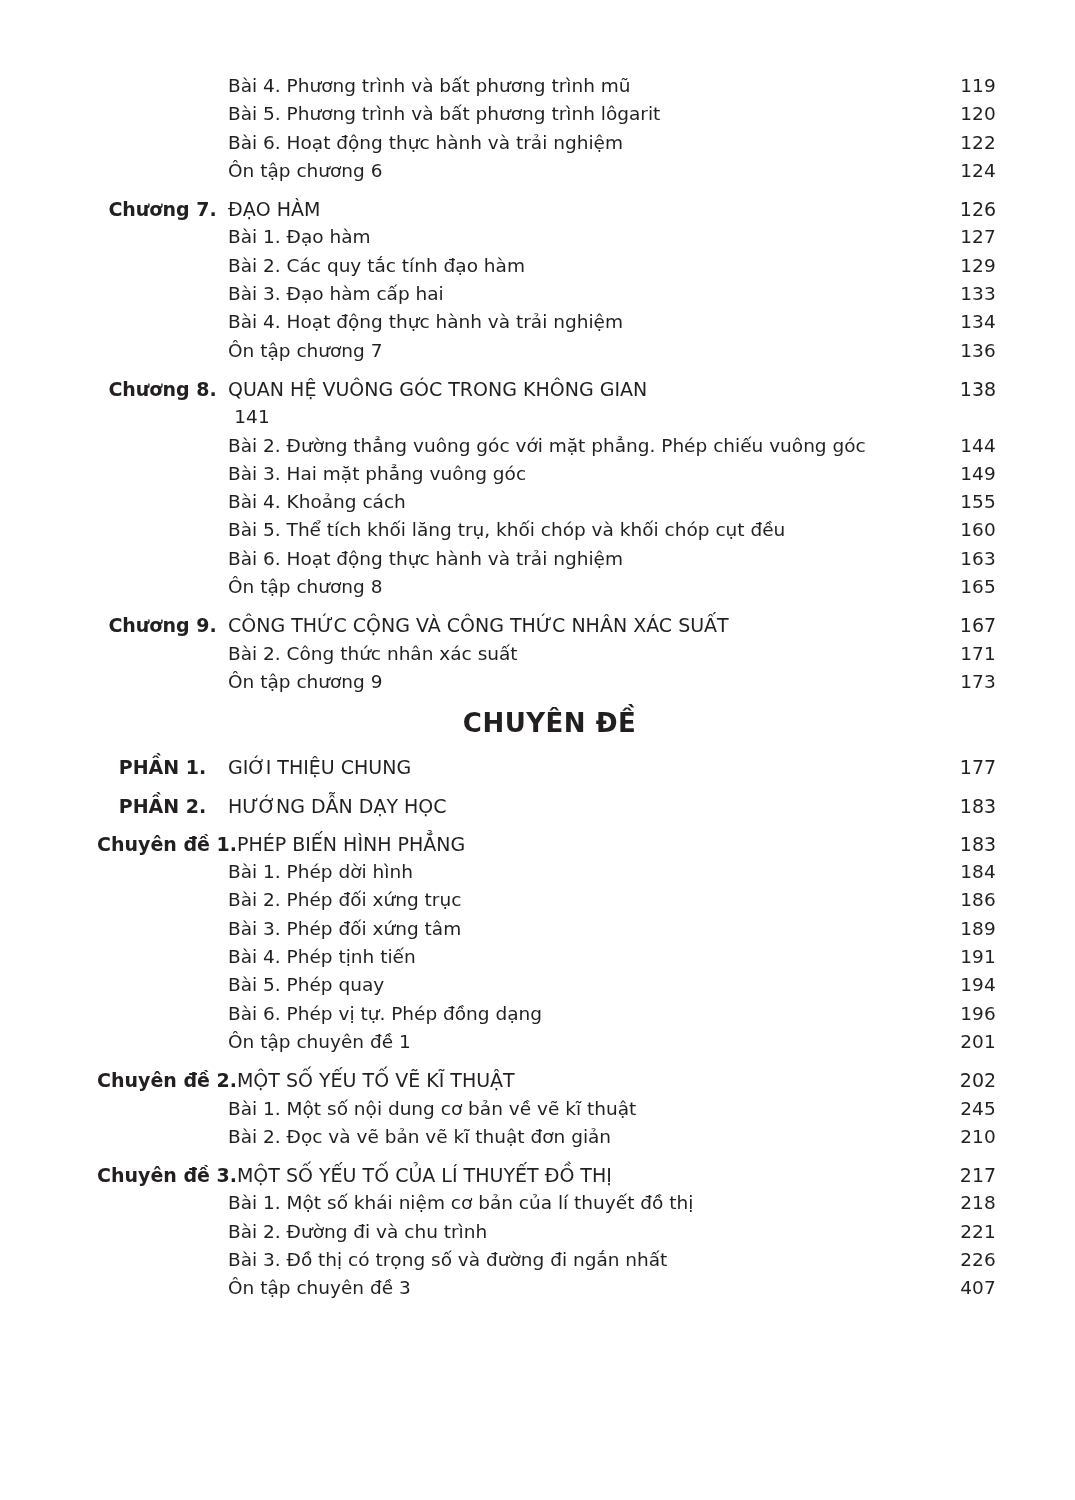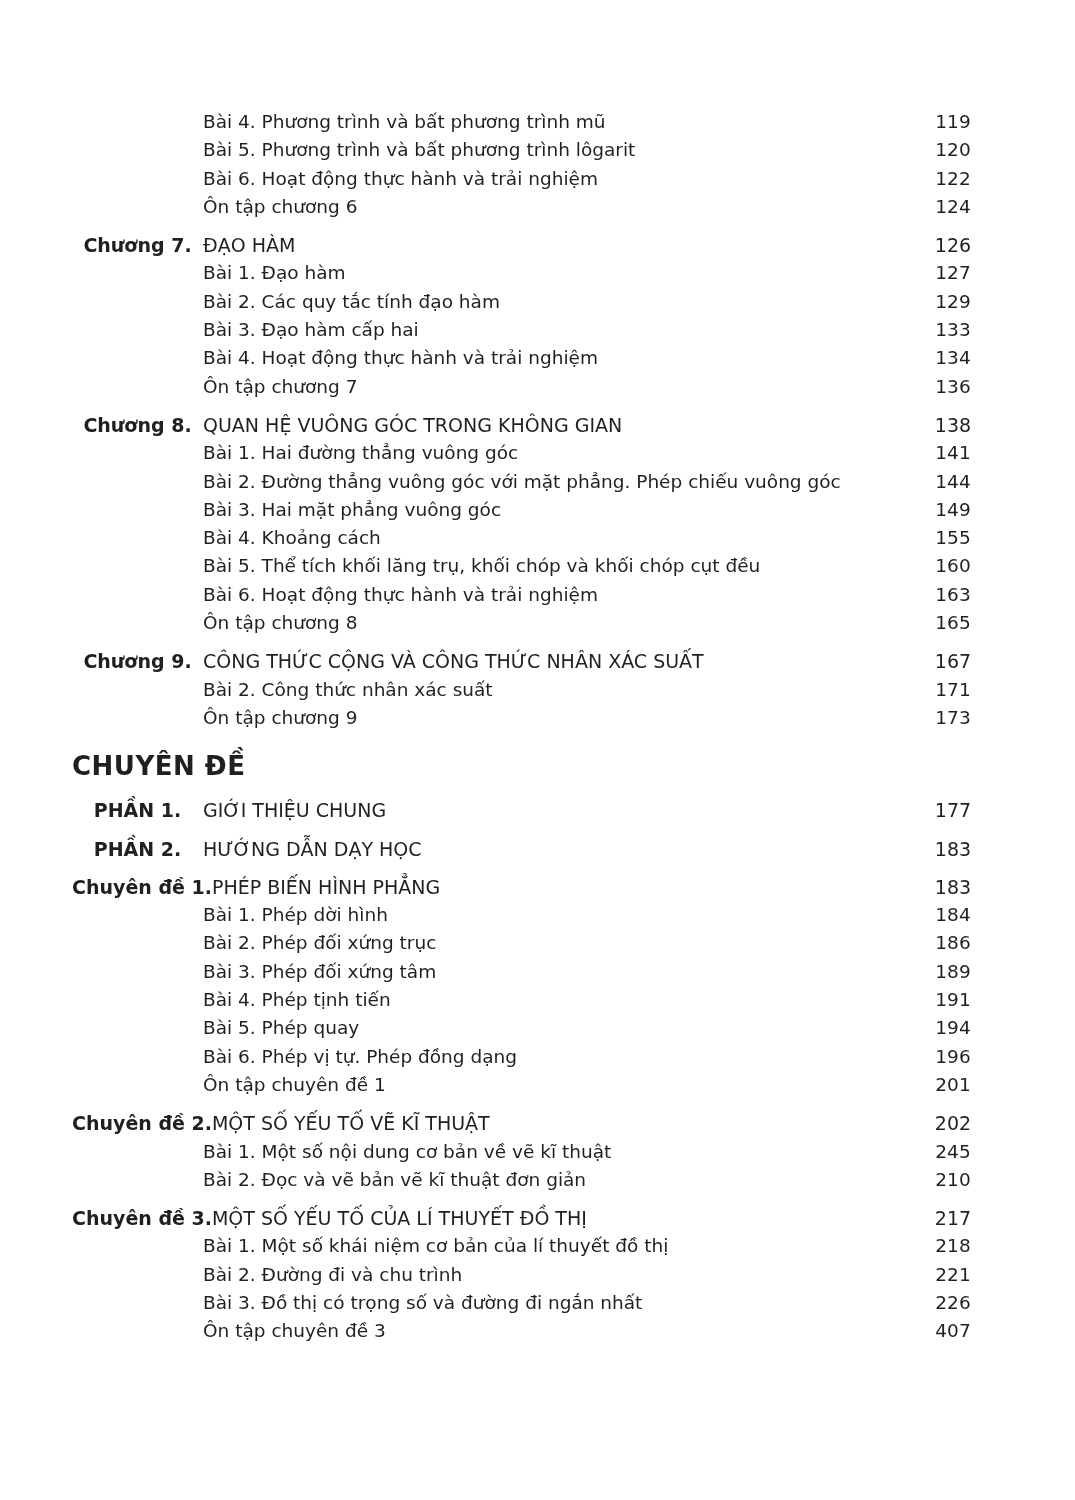--- a/index.html
+++ b/index.html
@@ -7,24 +7,24 @@
     position: relative;
     width: 1075px;
     height: 1500px;
     background: #ffffff;
     font-family: "DejaVu Sans", "Liberation Sans", sans-serif;
     color: #231f20;
     overflow: hidden;
   }
   .toc {
     position: absolute;
-    left: 72px;
+    left: 97px;
     top: 0;
     width: 905px;
-    padding-top: 108px;
+    padding-top: 72px;
     box-sizing: border-box;
   }
   .section { margin-top: 10px; }
   .section:first-child { margin-top: 0; }
   .row {
     display: flex;
     align-items: baseline;
     height: 28.3px;
     line-height: 28.3px;
     font-size: 18.5px;
@@ -44,25 +44,25 @@
   .row .pagenum {
     flex: 0 0 auto;
     text-align: center;
     min-width: 48px;
   }
   .row.heading .title, .row.heading .pagenum {
     font-weight: normal;
     font-size: 19px;
   }
   .divider {
-    margin-top: 17px;
+    margin-top: 10px;
     margin-bottom: 13px;
     height: 34px;
     line-height: 34px;
-    text-align: left;
+    text-align: center;
     font-weight: bold;
     font-size: 26px;
     letter-spacing: 0.5px;
   }
 </style>
 </head>
 <body>
 
 <div class="page">
   <div class="toc">
@@ -133,21 +133,20 @@
 
   <div class="section">
     <div class="row heading">
       <span class="label">Chương 8.</span>
       <span class="title">QUAN HỆ VUÔNG GÓC TRONG KHÔNG GIAN</span>
       <span class="pagenum">138</span>
     </div>
 
   <div class="row">
     <span class="label"></span>
-    <span class="title">Bài 1. Hai đường thẳng vuông góc</span>
     <span class="pagenum">141</span>
   </div>
 
   <div class="row">
     <span class="label"></span>
     <span class="title">Bài 2. Đường thẳng vuông góc với mặt phẳng. Phép chiếu vuông góc</span>
     <span class="pagenum">144</span>
   </div>
 
   <div class="row">

